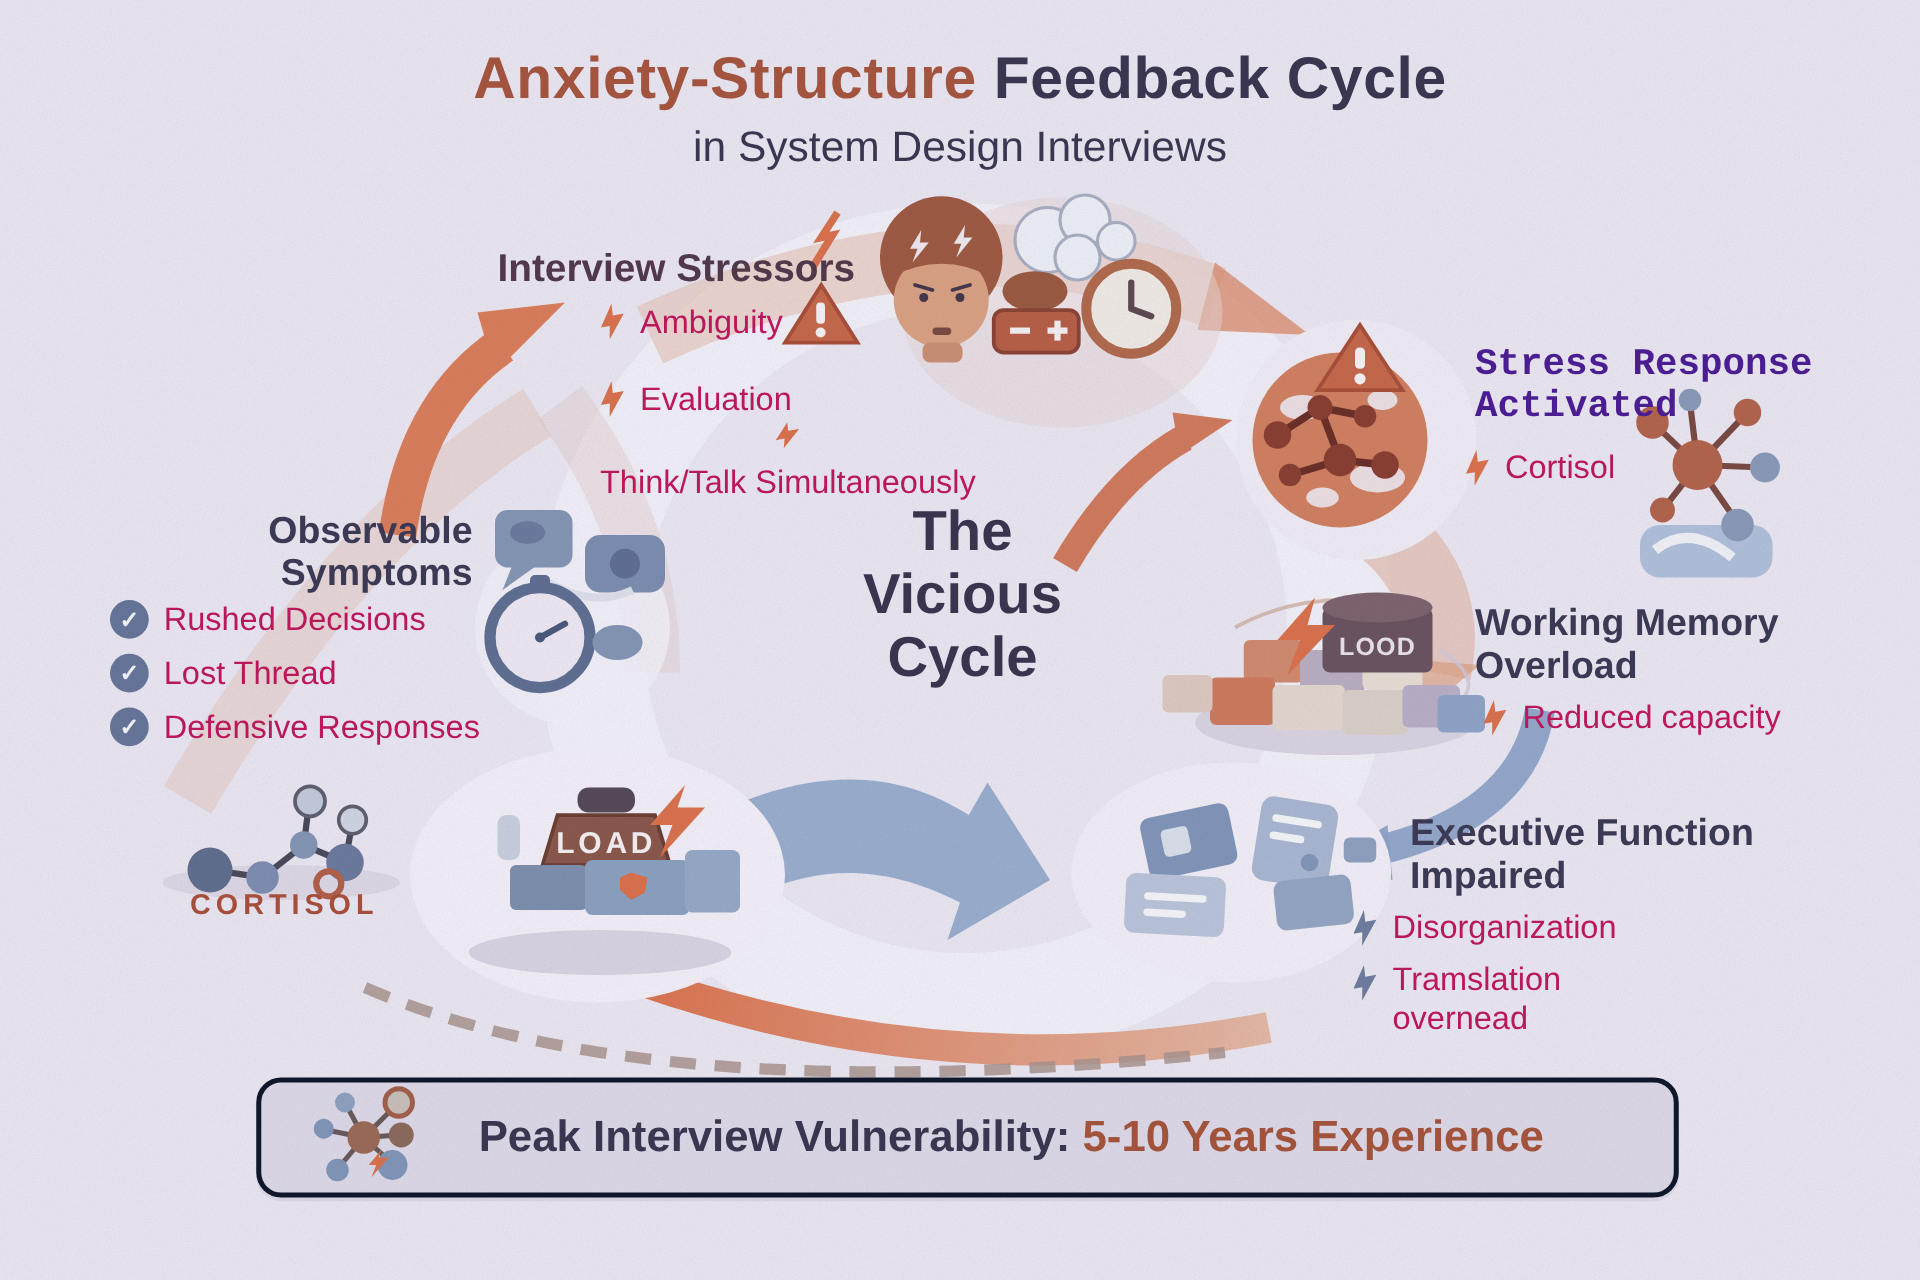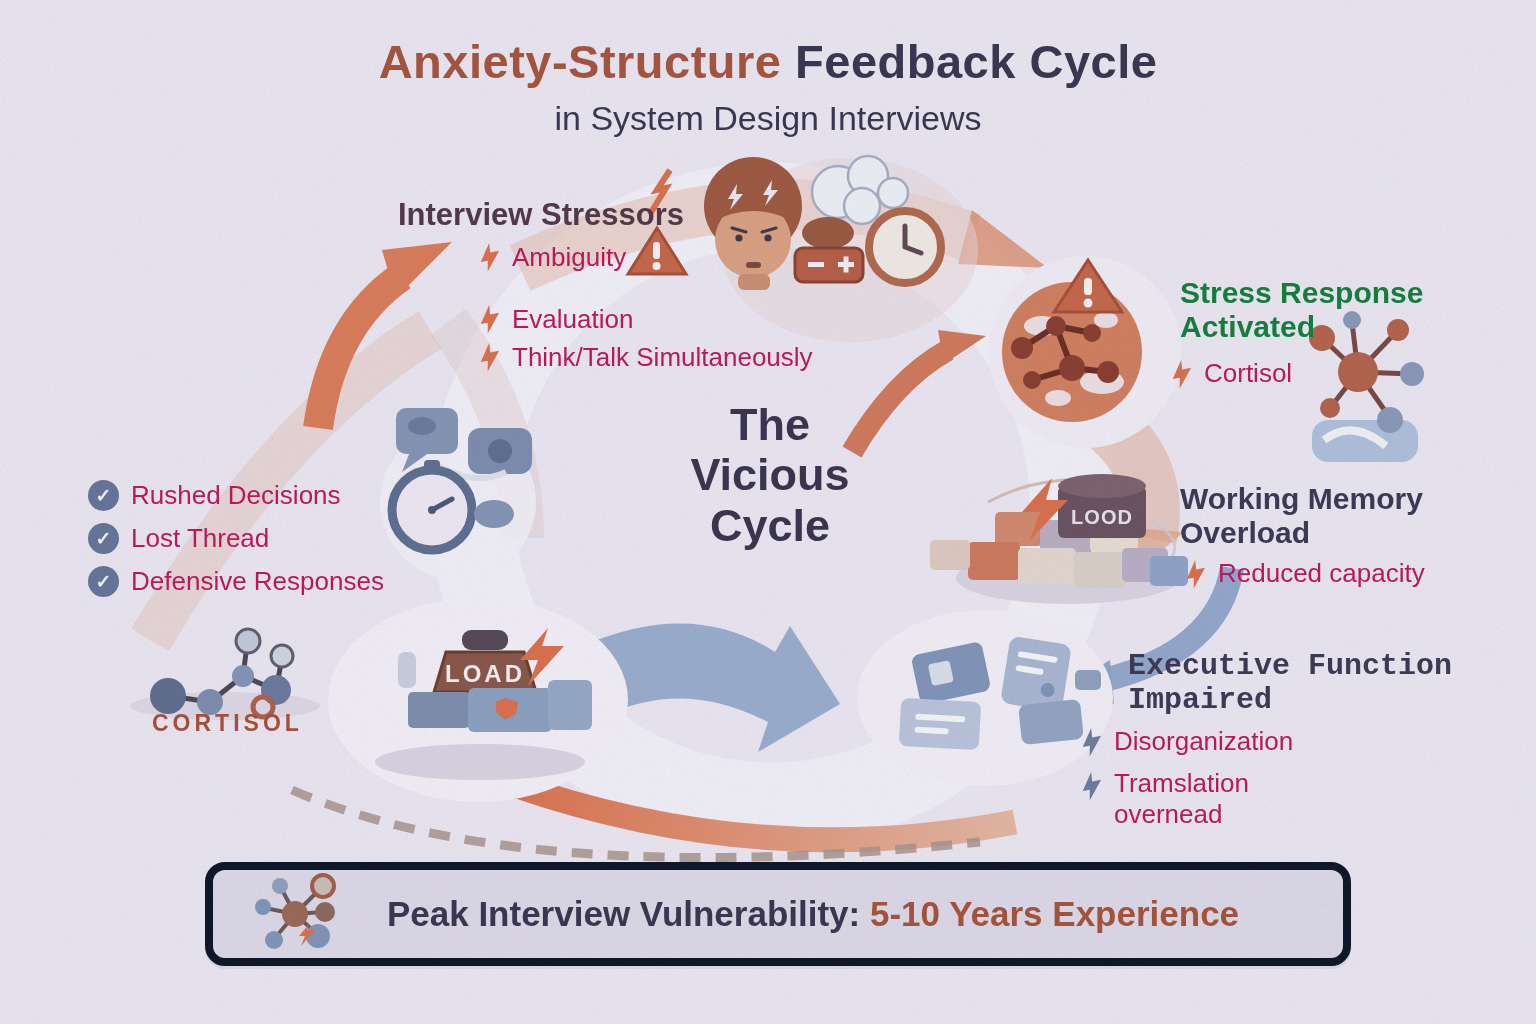--- a/index.html
+++ b/index.html
@@ -10,39 +10,39 @@
   .abs{position:absolute;}
 
   
   .title-block{left:0;top:34px;width:1536px;text-align:center;}
   .title-line{font-size:47px;font-weight:700;letter-spacing:.5px;color:#3b3752;}
   .title-accent{color:#a6553f;}
   .subtitle{margin-top:10px;font-size:34px;font-weight:400;color:#3b3752;}
 
   .node-heading{font-weight:700;line-height:1.12;}
   .h-navy{color:#3d3a56;}
-  .h-maroon{color:#15803d;}
+  .h-maroon{color:#4c1d95;font-family:Liberation Mono, monospace;}
   .h-plum{color:#52394b;}
 
   .bullet-row{display:flex;align-items:center;gap:12px;}
   .bullet-text{font-size:26px;color:#be185d;}
   .bolt{display:inline-block;width:20px;height:28px;flex:0 0 20px;
         clip-path:polygon(58% 0%, 0% 62%, 36% 62%, 26% 100%, 100% 34%, 55% 34%);
         background:#d9714e;transform:rotate(-10deg);}
   .bolt.slate{background:#6e7d9e;}
   .check{width:31px;height:31px;flex:0 0 31px;border-radius:50%;background:#66759a;color:#f2f3f8;
          display:flex;align-items:center;justify-content:center;font-size:19px;font-weight:700;}
 
   .center-label{left:612px;top:400px;width:316px;text-align:center;font-size:45px;font-weight:700;
                 color:#3b3550;line-height:1.12;}
   .cortisol-label{left:152px;top:710px;font-size:23px;font-weight:700;letter-spacing:4px;color:#a8503c;}
   .reinforce{left:610px;top:758px;width:480px;text-align:center;font-style:italic;
              font-size:30px;color:#a5573f;}
 
-  .banner{left:205px;top:862px;width:1130px;height:88px;background:#dcd8e7;border:8px solid #0f172a;
+  .banner{left:205px;top:862px;width:1130px;height:88px;background:#dcd8e7;border:4px solid #0f172a;
           border-radius:20px;display:flex;align-items:center;box-shadow:0 3px 0 rgba(120,110,150,.12);}
   .banner-icon{margin-left:34px;flex:0 0 96px;height:84px;}
   .banner-text{flex:1;text-align:center;font-size:35px;font-weight:700;color:#3b3752;padding-right:60px;}
   .banner-value{color:#a5543c;}
 </style>
 </head>
 <body>
 
 <div class="stage">
 
@@ -273,21 +273,21 @@
   <div class="abs node-heading h-plum" style="left:398px;top:198px;font-size:31px;">Interview Stressors</div>
   <div class="abs" style="left:480px;top:238px;">
     <div class="bullet-row" style="height:38px;">
       <span class="bolt"></span>
       <span class="bullet-text">Ambiguity</span>
     </div>
     <div class="bullet-row" style="height:38px;margin-top:24px;">
       <span class="bolt"></span>
       <span class="bullet-text">Evaluation</span>
     </div>
-    <div class="bullet-row" style="height:38px;">
+    <div class="bullet-row" style="height:38px;flex-direction:column;">
       <span class="bolt"></span>
       <span class="bullet-text">Think/Talk Simultaneously</span>
     </div>
   </div>
 
   <div class="abs node-heading h-maroon" style="left:1180px;top:276px;font-size:30px;">
     <div>Stress Response</div>
     <div>Activated</div>
   </div>
   <div class="abs bullet-row" style="left:1172px;top:358px;">
@@ -297,33 +297,37 @@
 
   <div class="abs node-heading h-navy" style="left:1180px;top:482px;font-size:30px;">
     <div>Working Memory</div>
     <div>Overload</div>
   </div>
   <div class="abs bullet-row" style="left:1186px;top:558px;">
     <span class="bolt"></span>
     <span class="bullet-text">Reduced capacity</span>
   </div>
 
-  <div class="abs node-heading h-navy" style="left:1128px;top:650px;font-size:30px;font-family:Liberation Mono, monospace;">
+  <div class="abs node-heading h-navy" style="left:1128px;top:650px;font-size:30px;">
     <div>Executive Function</div>
     <div>Impaired</div>
   </div>
   <div class="abs bullet-row" style="left:1082px;top:726px;">
     <span class="bolt slate"></span>
     <span class="bullet-text">Disorganization</span>
   </div>
   <div class="abs bullet-row" style="left:1082px;top:768px;align-items:flex-start;">
     <span class="bolt slate" style="margin-top:4px;"></span>
     <span class="bullet-text" style="width:200px;line-height:1.2;">Tramslation overnead</span>
   </div>
 
+  <div class="abs node-heading h-navy" style="left:140px;top:408px;width:238px;text-align:right;font-size:30px;">
+    <div>Observable</div>
+    <div>Symptoms</div>
+  </div>
   <div class="abs bullet-row" style="left:88px;top:480px;">
     <span class="check">✓</span>
     <span class="bullet-text">Rushed Decisions</span>
   </div>
   <div class="abs bullet-row" style="left:88px;top:523px;">
     <span class="check">✓</span>
     <span class="bullet-text">Lost Thread</span>
   </div>
   <div class="abs bullet-row" style="left:88px;top:566px;">
     <span class="check">✓</span>

